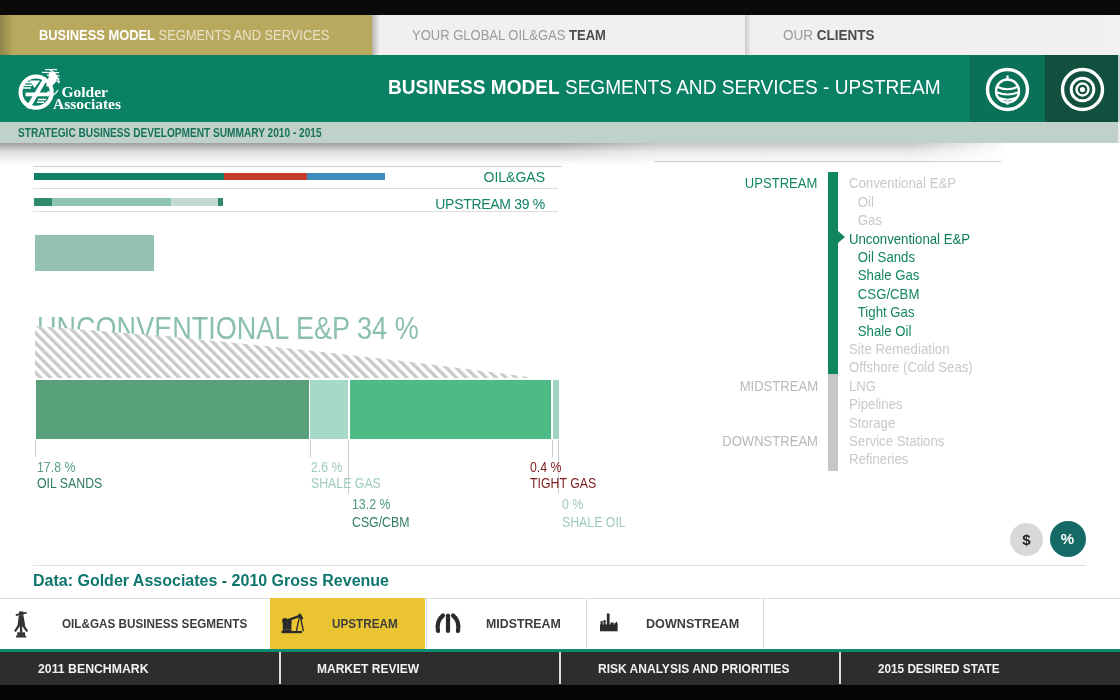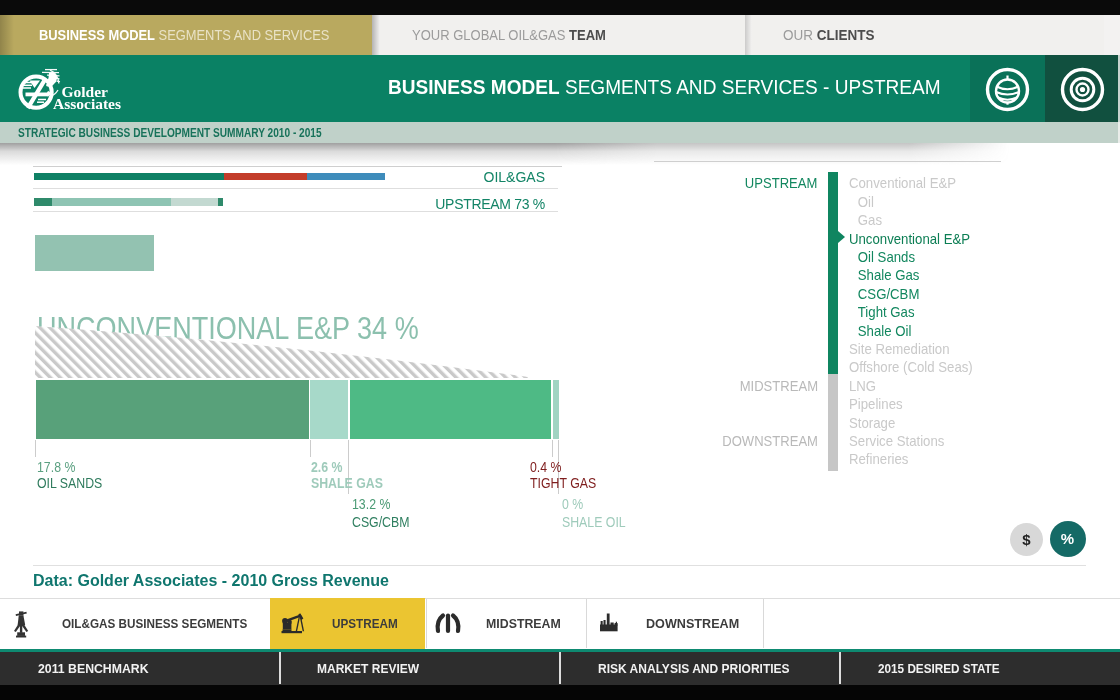--- a/index.html
+++ b/index.html
@@ -109,21 +109,21 @@
 <div class="abs" style="left:34px;top:172.5px;width:189.5px;height:7px;background:#0f8165;"></div>
 <div class="abs" style="left:223.5px;top:172.5px;width:83px;height:7px;background:#c33d2a;"></div>
 <div class="abs" style="left:306.5px;top:172.5px;width:78px;height:7px;background:#3e8cbb;"></div>
 <div class="abs" style="left:380px;top:168.9px;width:165px;text-align:right;font-size:14px;color:#128466;line-height:normal;">OIL&amp;GAS</div>
 <div class="abs" style="left:33px;top:188px;width:525px;height:1px;background:#dedede;"></div>
 
 <div class="abs" style="left:34px;top:197.5px;width:18px;height:8px;background:#2f8a6b;"></div>
 <div class="abs" style="left:52px;top:197.5px;width:119px;height:8px;background:#8ec4b3;"></div>
 <div class="abs" style="left:171px;top:197.5px;width:46.5px;height:8px;background:#c3d9d1;"></div>
 <div class="abs" style="left:217.5px;top:197.5px;width:5px;height:8px;background:#2f8a6b;"></div>
-<div class="abs" style="left:380px;top:195.7px;width:165px;text-align:right;font-size:14px;color:#128466;letter-spacing:-.3px;line-height:normal;">UPSTREAM 73 %</div>
+<div class="abs" style="left:380px;top:195.7px;width:165px;text-align:right;font-size:14px;color:#128466;letter-spacing:-.3px;line-height:normal;">UPSTREAM 39 %</div>
 <div class="abs" style="left:33px;top:211px;width:525px;height:1px;background:#dedede;"></div>
 
 <div class="abs" style="left:35px;top:235px;width:119px;height:36px;background:#93c2b1;"></div>
 <div class="abs" style="left:37px;top:283px;font-size:32px;color:#8cc0ae;line-height:normal;margin-top:27px;">
   <span class="sq" style="transform:scaleX(.845);">UNCONVENTIONAL E&amp;P 34 %</span>
 </div>
 
 <svg class="abs" style="left:35px;top:325px;" width="495" height="53" viewBox="0 0 495 53">
   <defs>
     <pattern id="hatch" patternUnits="userSpaceOnUse" width="7" height="7" patternTransform="rotate(-45)">
@@ -141,21 +141,21 @@
 
 <div class="abs" style="left:35px;top:440px;width:1px;height:17px;background:#ccc;"></div>
 <div class="abs" style="left:310px;top:440px;width:1px;height:17px;background:#ccc;"></div>
 <div class="abs" style="left:348px;top:440px;width:1px;height:54px;background:#ccc;"></div>
 <div class="abs" style="left:552px;top:440px;width:1px;height:17px;background:#ccc;"></div>
 <div class="abs" style="left:558px;top:440px;width:1px;height:54px;background:#ccc;"></div>
 
 <div class="abs" style="left:37px;top:458.7px;font-size:14px;line-height:16.8px;">
   <span class="sq" style="transform:scaleX(.88);"><span style="color:#5ba081;">17.8 %</span><br><span style="color:#2f7b5d;">OIL SANDS</span></span>
 </div>
-<div class="abs" style="left:311px;top:458.7px;font-size:14px;line-height:16.8px;color:#9fcbbb;font-weight:bold;">
+<div class="abs" style="left:311px;top:458.7px;font-size:14px;line-height:16.8px;color:#9fcbbb;">
   <span class="sq" style="transform:scaleX(.88);">2.6 %<br>SHALE GAS</span>
 </div>
 <div class="abs" style="left:522px;top:458.7px;font-size:14px;line-height:16.8px;color:#7f1d1d;margin-left:8px;">
   <span class="sq" style="transform:scaleX(.88);">0.4 %<br>TIGHT GAS</span>
 </div>
 <div class="abs" style="left:352px;top:496px;font-size:14px;line-height:17.5px;">
   <span class="sq" style="transform:scaleX(.88);"><span style="color:#4a9a74;">13.2 %</span><br><span style="color:#2f7f60;">CSG/CBM</span></span>
 </div>
 <div class="abs" style="left:562px;top:496px;font-size:14px;line-height:17.5px;color:#9fcbbb;">
   <span class="sq" style="transform:scaleX(.88);">0 %<br>SHALE OIL</span>

